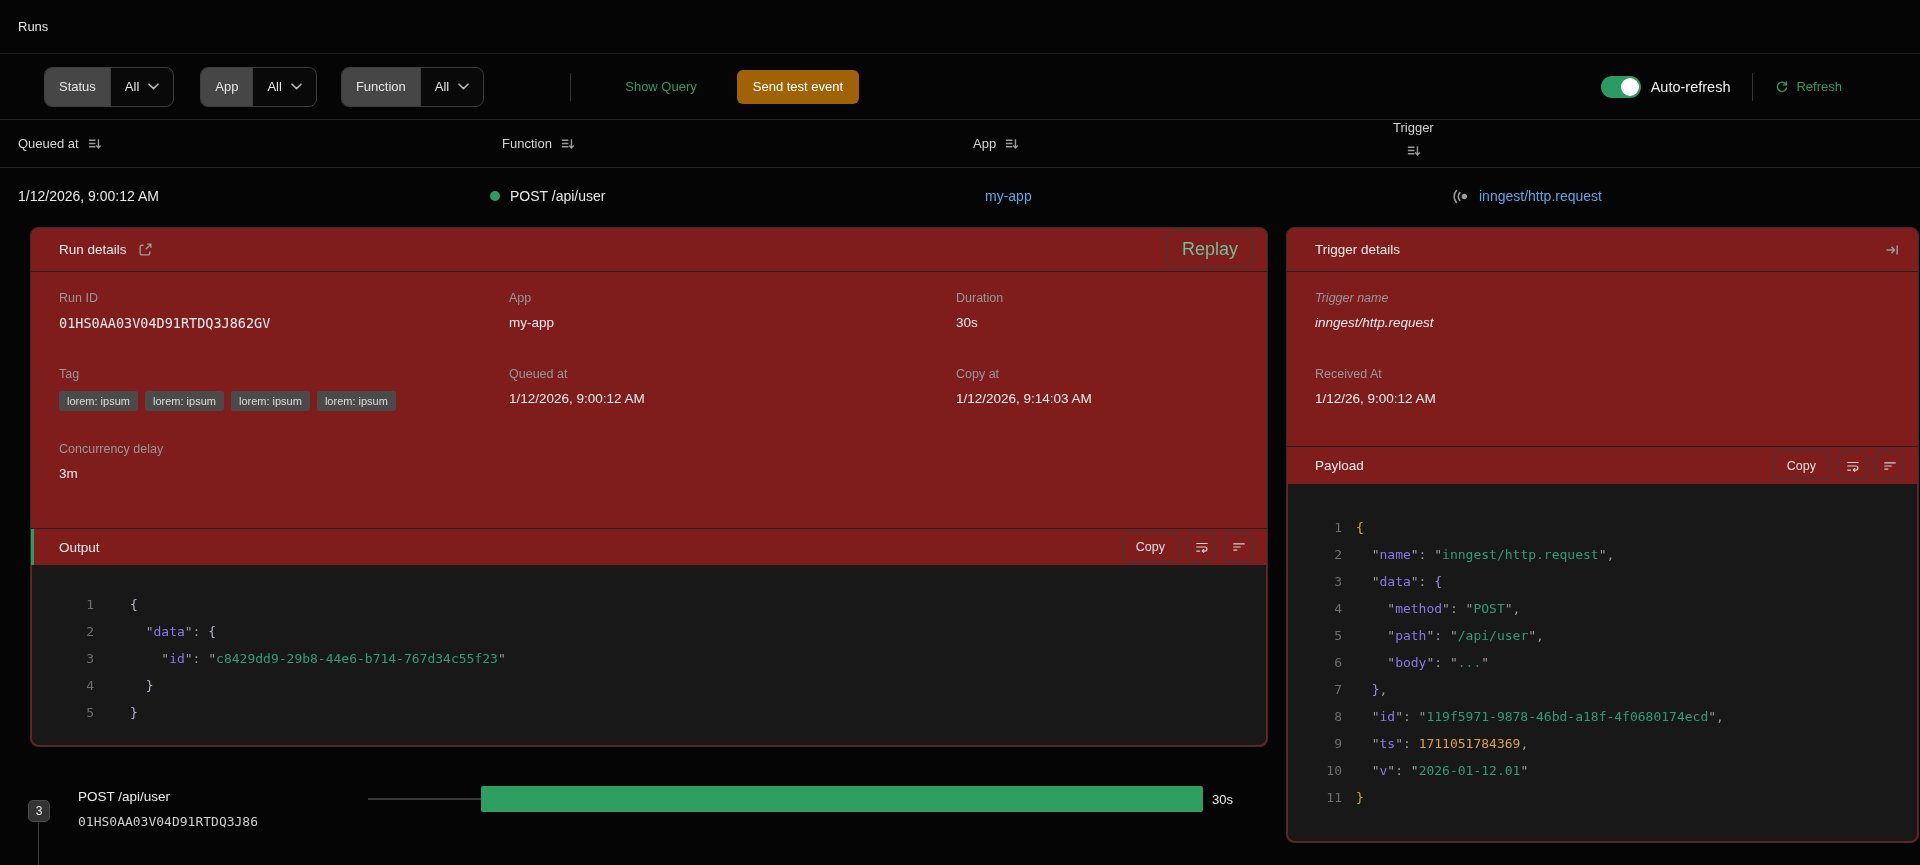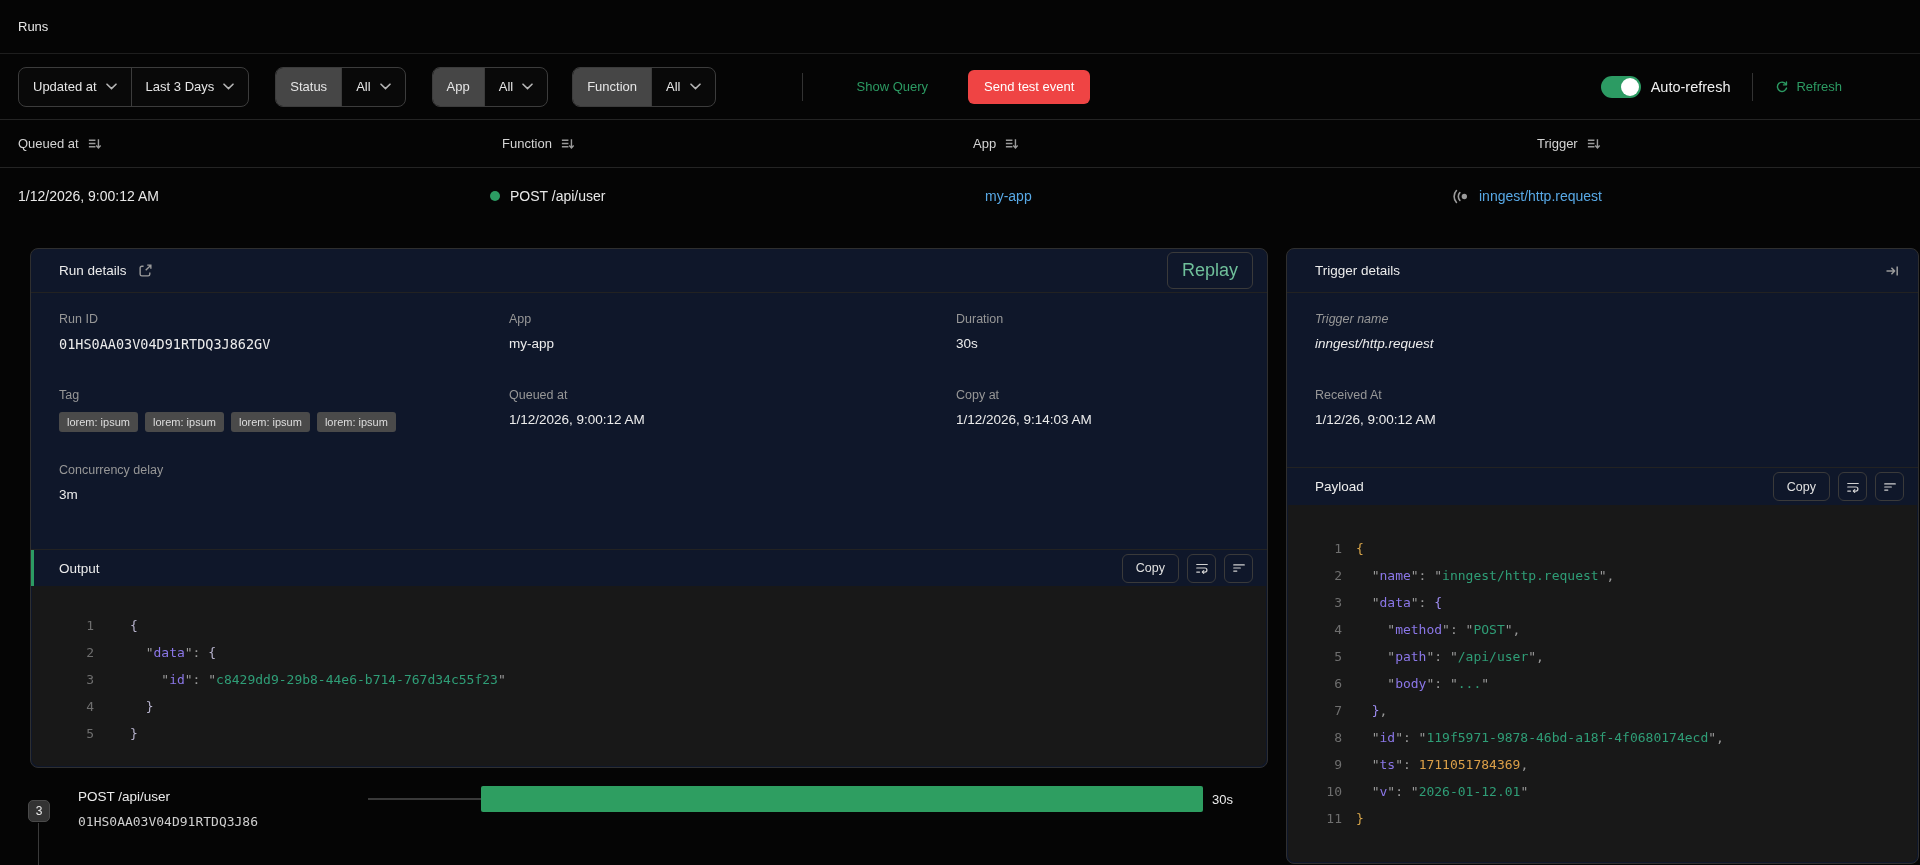--- a/index.html
+++ b/index.html
@@ -20,21 +20,21 @@
                border-bottom:1px solid #242424; }
   .pill { display:flex; align-items:stretch; height:40px; border:1px solid #3c3c3c;
           border-radius:8px; overflow:hidden; background:#090909; }
   .pill .seg { display:flex; align-items:center; gap:9px; padding:0 14px; font-size:13px; color:#e6e6e6; }
   .pill .seg + .seg { border-left:1px solid #3c3c3c; }
   .pill .seg.filled { background:#464646; border-left:none; }
   .mL26 { margin-left:26px; } .mL24 { margin-left:24px; }
   .chev { width:11px; height:7px; flex:none; }
   .vdiv { width:1px; height:28px; background:#333; }
   .link-green { color:#2c9b63; font-size:13px; cursor:pointer; }
-  .btn-primary { margin-left:40px; background:#ef4444; color:#fff; font-size:13px;
+  .btn-primary { margin-left:40px; background:#a16207; color:#fff; font-size:13px;
                  border:none; border-radius:6px; padding:9px 16px; height:34px;
                  display:flex; align-items:center; cursor:pointer;
                  font-family:"Liberation Sans", sans-serif; }
   .right-cluster { margin-left:auto; display:flex; align-items:center; margin-right:60px; }
   .toggle { width:40px; height:22px; border-radius:11px; background:#2c9b63; position:relative; cursor:pointer; flex:none; }
   .toggle .knob { position:absolute; top:2px; right:2px; width:18px; height:18px; border-radius:50%; background:#fff; }
   .autorefresh-label { font-size:14.5px; color:#f0f0f0; margin:0 22px 0 10px; }
   .refresh-btn { display:flex; align-items:center; gap:7px; color:#2c9b63; font-size:13px;
                  margin-left:22px; cursor:pointer; background:none; border:none;
                  font-family:"Liberation Sans", sans-serif; }
@@ -42,21 +42,21 @@
   
   .thead { position:relative; height:48px; border-bottom:1px solid #242424; }
   .th { position:absolute; top:0; height:100%; display:flex; align-items:center; gap:8px;
         font-size:13px; color:#d4d4d4; font-weight:500; cursor:pointer; }
   .trow { position:relative; height:56px; font-size:14px; }
   .td { position:absolute; top:0; height:100%; display:flex; align-items:center; gap:10px; }
   .dot { width:10px; height:10px; border-radius:50%; flex:none; }
   .blue { color:#58a9e6; }
 
   
-  .panel { position:absolute; background:#0f172a; border:1px solid #2f2f2f; border-radius:8px;margin-top:21px; }
+  .panel { position:absolute; background:#7f1d1d; border:1px solid #2f2f2f; border-radius:8px; }
   .run-panel { left:30px; top:227px; width:1238px; height:520px; }
   .trg-panel { left:1286px; top:227px; width:633px; height:616px; }
   .panel-head { height:44px; display:flex; align-items:center; padding:0 14px 0 28px;
                 border-bottom:1px solid #222; }
   .panel-title { font-size:13.5px; color:#ececec; }
   .head-icon { margin-left:11px; display:flex; }
   .btn-outline { margin-left:auto; border:1px solid #3a3a3a; background:none; color:#6fbf9a;
                  font-size:18px; border-radius:6px; padding:7px 14px; cursor:pointer;
                  font-family:"Liberation Sans", sans-serif; }
   .field { position:absolute; }
@@ -115,34 +115,20 @@
 </head>
 <body>
 
 <div class="app">
 
   <div class="topbar">
     <span class="title">Runs</span>
   </div>
 
   <div class="filterbar">
-    <div class="pill">
-      <span class="seg">
-        <span>Updated at</span>
-        <svg class="chev" viewBox="0 0 11 7">
-            <path d="M1 1.2 L5.5 5.6 L10 1.2" fill="none" stroke="#b5b5b5" stroke-width="1.6" stroke-linecap="round"></path>
-          </svg>
-      </span>
-      <span class="seg">
-        <span>Last 3 Days</span>
-        <svg class="chev" viewBox="0 0 11 7">
-            <path d="M1 1.2 L5.5 5.6 L10 1.2" fill="none" stroke="#b5b5b5" stroke-width="1.6" stroke-linecap="round"></path>
-          </svg>
-      </span>
-    </div>
 
     <div class="pill mL26">
       <span class="seg filled">Status</span>
       <span class="seg">
         <span>All</span>
         <svg class="chev" viewBox="0 0 11 7">
             <path d="M1 1.2 L5.5 5.6 L10 1.2" fill="none" stroke="#b5b5b5" stroke-width="1.6" stroke-linecap="round"></path>
           </svg>
       </span>
     </div>
@@ -202,21 +188,21 @@
           <path d="M12.2 3.5 V12.5 M9.8 10.2 L12.2 12.7 L14.6 10.2" fill="none" stroke="#9a9a9a" stroke-width="1.5"></path>
         </svg>
     </div>
     <div class="th" style="left:973px;">
       <span>App</span>
       <svg width="15" height="15" viewBox="0 0 16 16">
           <path d="M2 4.5 H9 M2 8 H9 M2 11.5 H9" stroke="#9a9a9a" stroke-width="1.5"></path>
           <path d="M12.2 3.5 V12.5 M9.8 10.2 L12.2 12.7 L14.6 10.2" fill="none" stroke="#9a9a9a" stroke-width="1.5"></path>
         </svg>
     </div>
-    <div class="th" style="left:1537px;">
+    <div class="th" style="left:1393px;flex-direction:column;">
       <span>Trigger</span>
       <svg width="15" height="15" viewBox="0 0 16 16">
           <path d="M2 4.5 H9 M2 8 H9 M2 11.5 H9" stroke="#9a9a9a" stroke-width="1.5"></path>
           <path d="M12.2 3.5 V12.5 M9.8 10.2 L12.2 12.7 L14.6 10.2" fill="none" stroke="#9a9a9a" stroke-width="1.5"></path>
         </svg>
     </div>
   </div>
 
   <div class="trow">
     <div class="td" style="left:18px;">1/12/2026, 9:00:12 AM</div>

